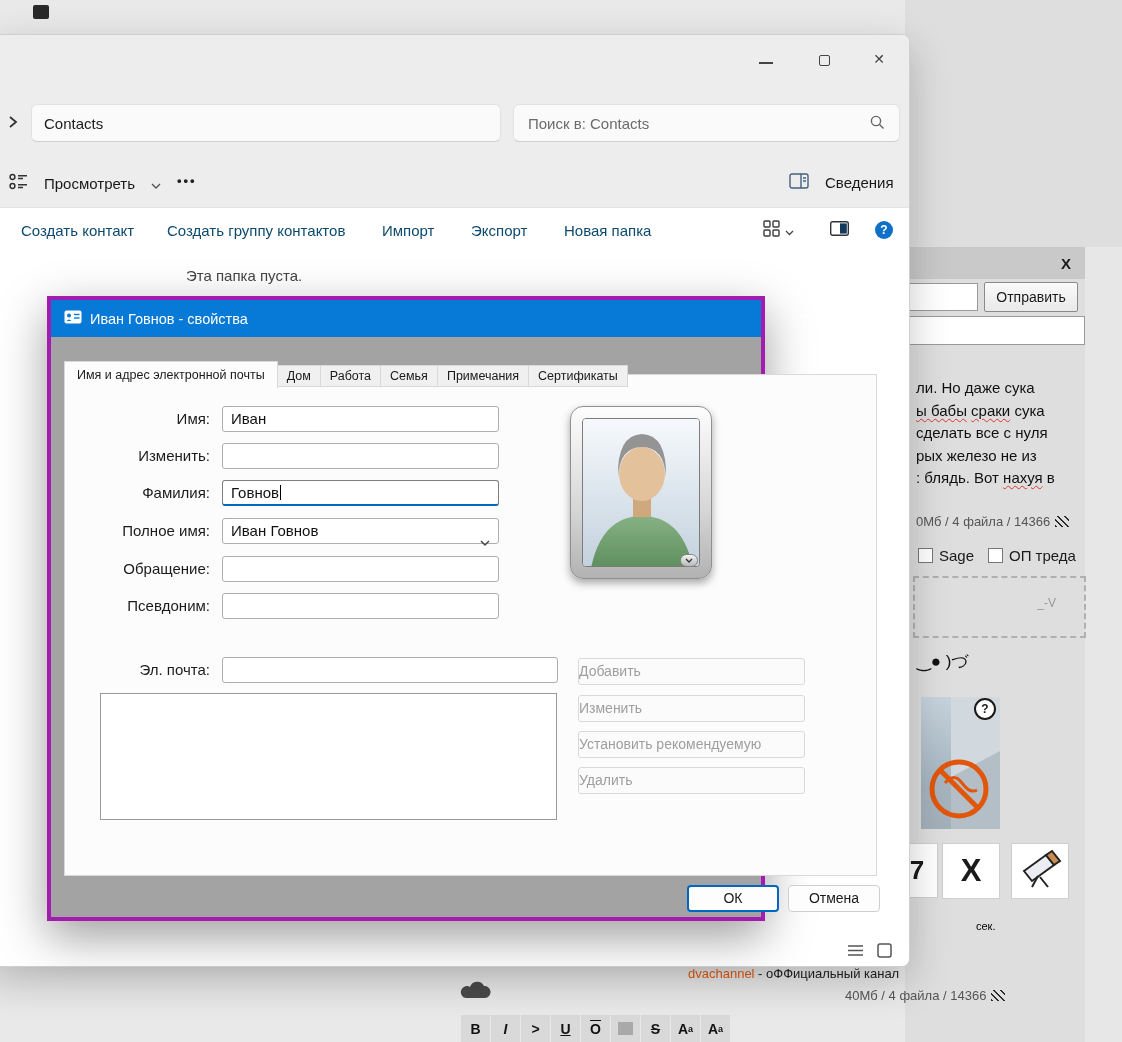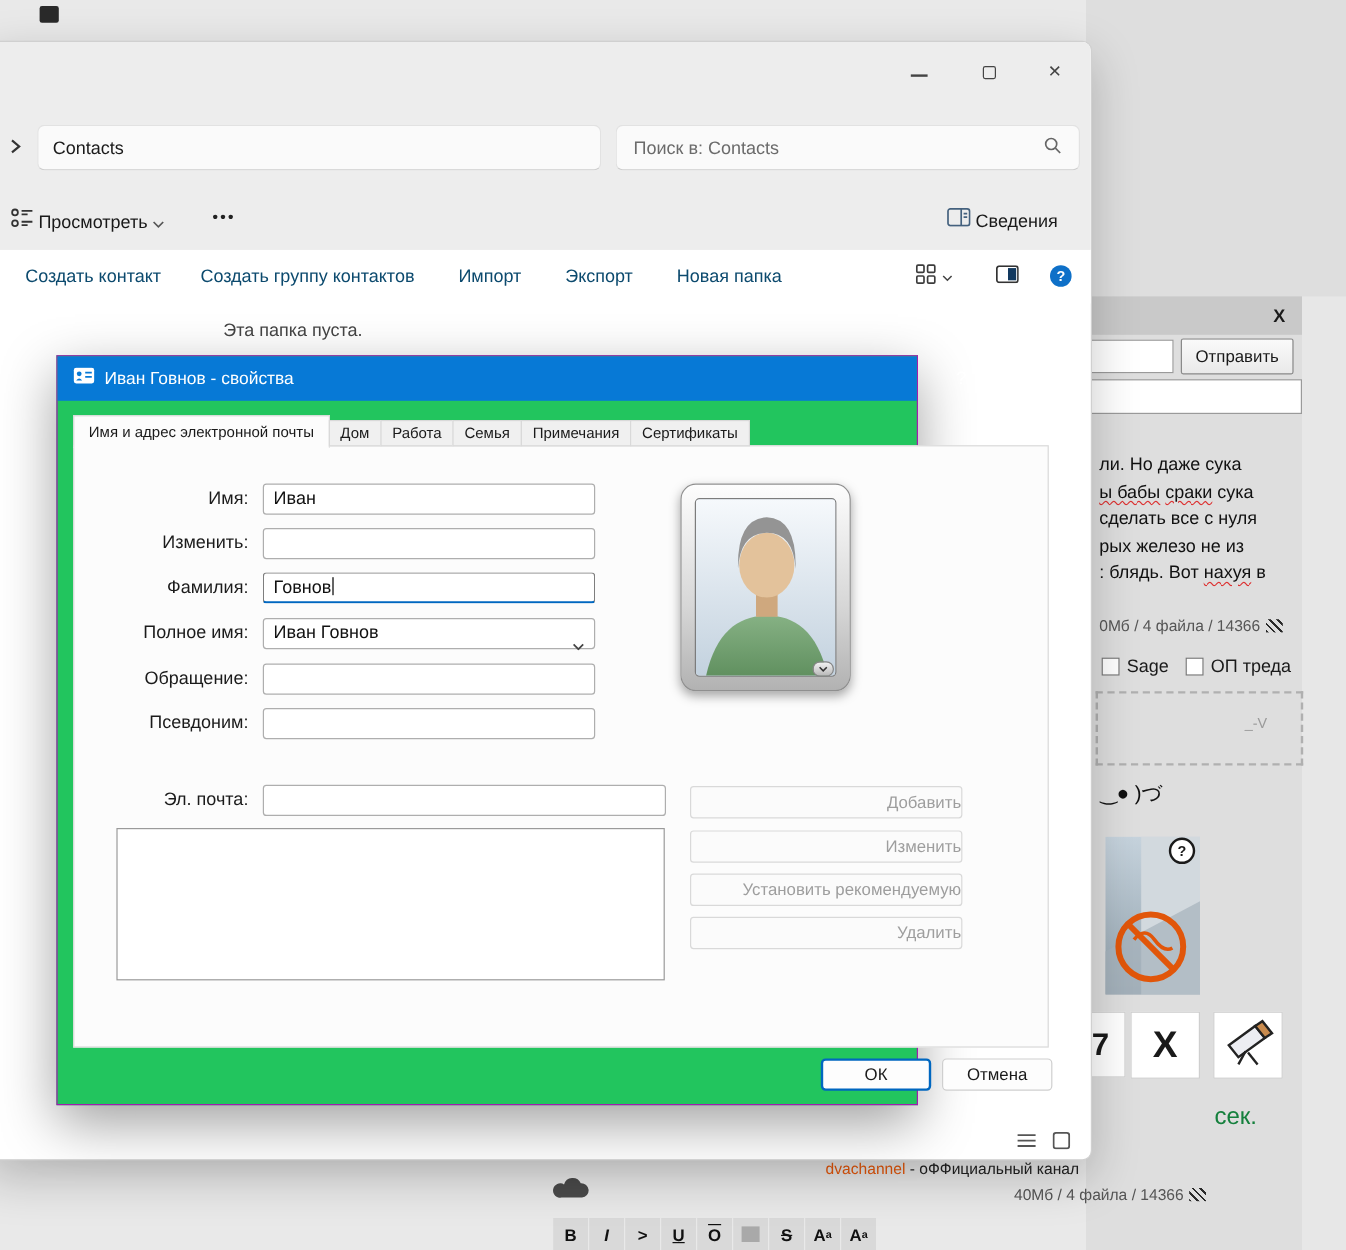--- a/index.html
+++ b/index.html
@@ -25,21 +25,21 @@
   .cb{width:15px;height:15px;background:#fff;border:1px solid #777}
   .dropzone{position:absolute;left:913px;top:576px;width:173px;height:62px;border:2px dashed #b0b0b0}
   .dropzone span{position:absolute;right:28px;top:18px;color:#9a9a9a;font-size:12px}
   .emoticon{position:absolute;left:917px;top:650px;font-size:17px;color:#111}
   .thumb{position:absolute;left:921px;top:697px;width:79px;height:132px;overflow:hidden}
   .qbadge{position:absolute;left:974px;top:698px;width:22px;height:22px;border-radius:50%;background:#fff;
           border:2px solid #1a1a1a;display:flex;align-items:center;justify-content:center;font-size:12px;font-weight:bold}
   .card{position:absolute;width:58px;height:56px;background:#fff;border:1px solid #cfcfcf;
         display:flex;align-items:center;justify-content:center}
   .card.xcard{font-weight:900;font-size:31px}
-  .countdown{position:absolute;left:1012px;top:920px;font-size:20px;color:#15803d}
+  .countdown{position:absolute;left:976px;top:920px;font-size:11px;color:#000000}
   .channel{position:absolute;left:688px;top:966px;font-size:13px;color:#222}
   .channel a{color:#e8590c;text-decoration:none}
   .fmtbar{position:absolute;left:461px;top:1015px;display:flex;gap:1px}
   .ft{width:29px;height:27px;background:#d9d9d9;display:flex;align-items:center;justify-content:center;
       font-weight:bold;font-size:14px;color:#111}
   .ft .u{text-decoration:underline}
   .ft .o{text-decoration:overline}
   .ft .s{text-decoration:line-through}
   .ft .spoiler{width:15px;height:13px;background:#a9a9a9}
   .ft sup,.ft sub{font-size:9px;font-weight:bold}
@@ -53,50 +53,50 @@
   .chrome{position:absolute;left:0;top:0;width:100%;height:172px;background:#ededed}
   .cap-min{position:absolute;left:770px;top:27px;width:14px;height:2px;background:#444}
   .cap-max{position:absolute;left:830px;top:20px;width:11px;height:11px;border:1.4px solid #444;border-radius:2px}
   .cap-close{position:absolute;left:880px;top:14px;width:20px;height:20px;color:#444;font-size:14px;
              display:flex;align-items:center;justify-content:center}
   .navbar{position:absolute;border:1px solid #e2e2e2;border-bottom-color:#cfcfcf;background:#fafafa;
           border-radius:6px;height:38px;top:69px;display:flex;align-items:center;font-size:15px}
   .navbar input{border:none;outline:none;background:transparent;font-size:15px;width:300px;
                 font-family:"Liberation Sans","DejaVu Sans",sans-serif;color:#737373}
   .navbar input::placeholder{color:#6b6b6b;opacity:1}
-  .tb-item{position:absolute;display:flex;align-items:flex-end;gap:4px;font-size:15px;color:#191919}
+  .tb-item{position:absolute;display:flex;align-items:center;gap:16px;font-size:15px;color:#191919}
   .cmd{position:absolute;top:172px;height:46px;display:flex;align-items:center;font-size:15px;color:#0c4a6e}
   .cmdbar-bg{position:absolute;left:0;top:172px;width:100%;height:46px;background:#fff;border-top:1px solid #e3e3e3}
   .helpdot{position:absolute;width:18px;height:18px;border-radius:50%;background:#0e70c8;color:#fff;
            font-size:12px;font-weight:bold;display:flex;align-items:center;justify-content:center}
   .emptytext{position:absolute;left:197px;top:232px;font-size:15px;color:#454545}
 
   
-  #dialog{position:absolute;left:47px;top:296px;width:718px;height:625px;background:#22c55e;
-          border:1px solid #a21caf;box-shadow:0 16px 44px rgba(0,0,0,.38);z-index:10}
+  #dialog{position:absolute;left:47px;top:296px;width:718px;height:625px;background:#a3a3a3;
+          border:4px solid #a21caf;box-shadow:0 16px 44px rgba(0,0,0,.38);z-index:10}
   .dtitle{position:absolute;left:0;top:0;width:100%;height:37px;background:#0779d6;color:#fff;
           display:flex;align-items:center}
   .dtitle .txt{margin-left:8px;font-size:14.5px}
   .dtitle .btn{position:absolute;top:0;height:37px;width:26px;display:flex;align-items:center;justify-content:center;
                font-size:15px;color:#fff}
-  .tabs{position:absolute;left:13px;top:49px;display:flex;align-items:flex-end;z-index:3}
+  .tabs{position:absolute;left:13px;top:61px;display:flex;align-items:flex-end;z-index:3}
   .tab{background:#f0f0f0;border:1px solid #d9d9d9;height:22px;line-height:21px;padding:0 9px;
        font-size:12.5px;margin-left:-1px;color:#1a1a1a;white-space:nowrap}
   .tab.active{background:#fcfcfc;height:27px;line-height:26px;border-bottom:none;margin-bottom:-1px;
               padding:0 12px;margin-left:0}
   .dpage{position:absolute;left:13px;top:74px;width:813px;height:502px;background:#fcfcfc;border:1px solid #d9d9d9;z-index:1}
   .dlabel{position:absolute;left:0;width:145px;text-align:right;font-size:15px;line-height:26px;color:#1b1b1b}
   .dfield{position:absolute;left:157px;width:277px;height:26px;background:#fff;border:1px solid #aeaeae;
           border-radius:3px;padding:0 8px;font-size:15px;line-height:23px;color:#111}
   .dfield.focus{border-color:#7e7e7e;border-bottom:2px solid #0067c0}
   .dfield.wide{width:336px}
   .caret{display:inline-block;width:1px;height:15px;background:#000;vertical-align:-2px;margin-left:1px}
   .combo-ch{position:absolute;right:8px;top:10px}
   .action{position:absolute;left:513px;width:227px;height:27px;background:#fbfbfb;border:1px solid #d9d9d9;
-          border-radius:3px;color:#9e9e9e;font-size:14px;text-align:right;line-height:25px}
+          border-radius:3px;color:#9e9e9e;font-size:14px;text-align:left;line-height:25px}
   .listbox{position:absolute;left:35px;top:318px;width:457px;height:127px;background:#fff;border:1px solid #9a9a9a}
   .pframe{position:absolute;left:505px;top:31px;width:142px;height:173px;border-radius:13px;
           background:linear-gradient(180deg,#fdfdfd 0%,#d6d6d6 60%,#b2b2b2 100%);
           border:1px solid #8f8f8f;box-shadow:0 4px 9px rgba(0,0,0,.35);padding:11px}
   .pinner{width:118px;height:149px;border:1px solid #7c7c7c;border-radius:4px;overflow:hidden;background:#dfe8f0}
   .pbadge{position:absolute;right:13px;bottom:11px;width:18px;height:13px;border-radius:7px;
           background:linear-gradient(#f2f2f2,#b9b9b9);border:1px solid #858585;
           display:flex;align-items:center;justify-content:center}
   .dbtn{position:absolute;top:585px;width:92px;height:27px;background:#fdfdfd;border:1px solid #cfcfcf;
         border-radius:4px;font-size:14px;text-align:center;line-height:24px;color:#1a1a1a}

